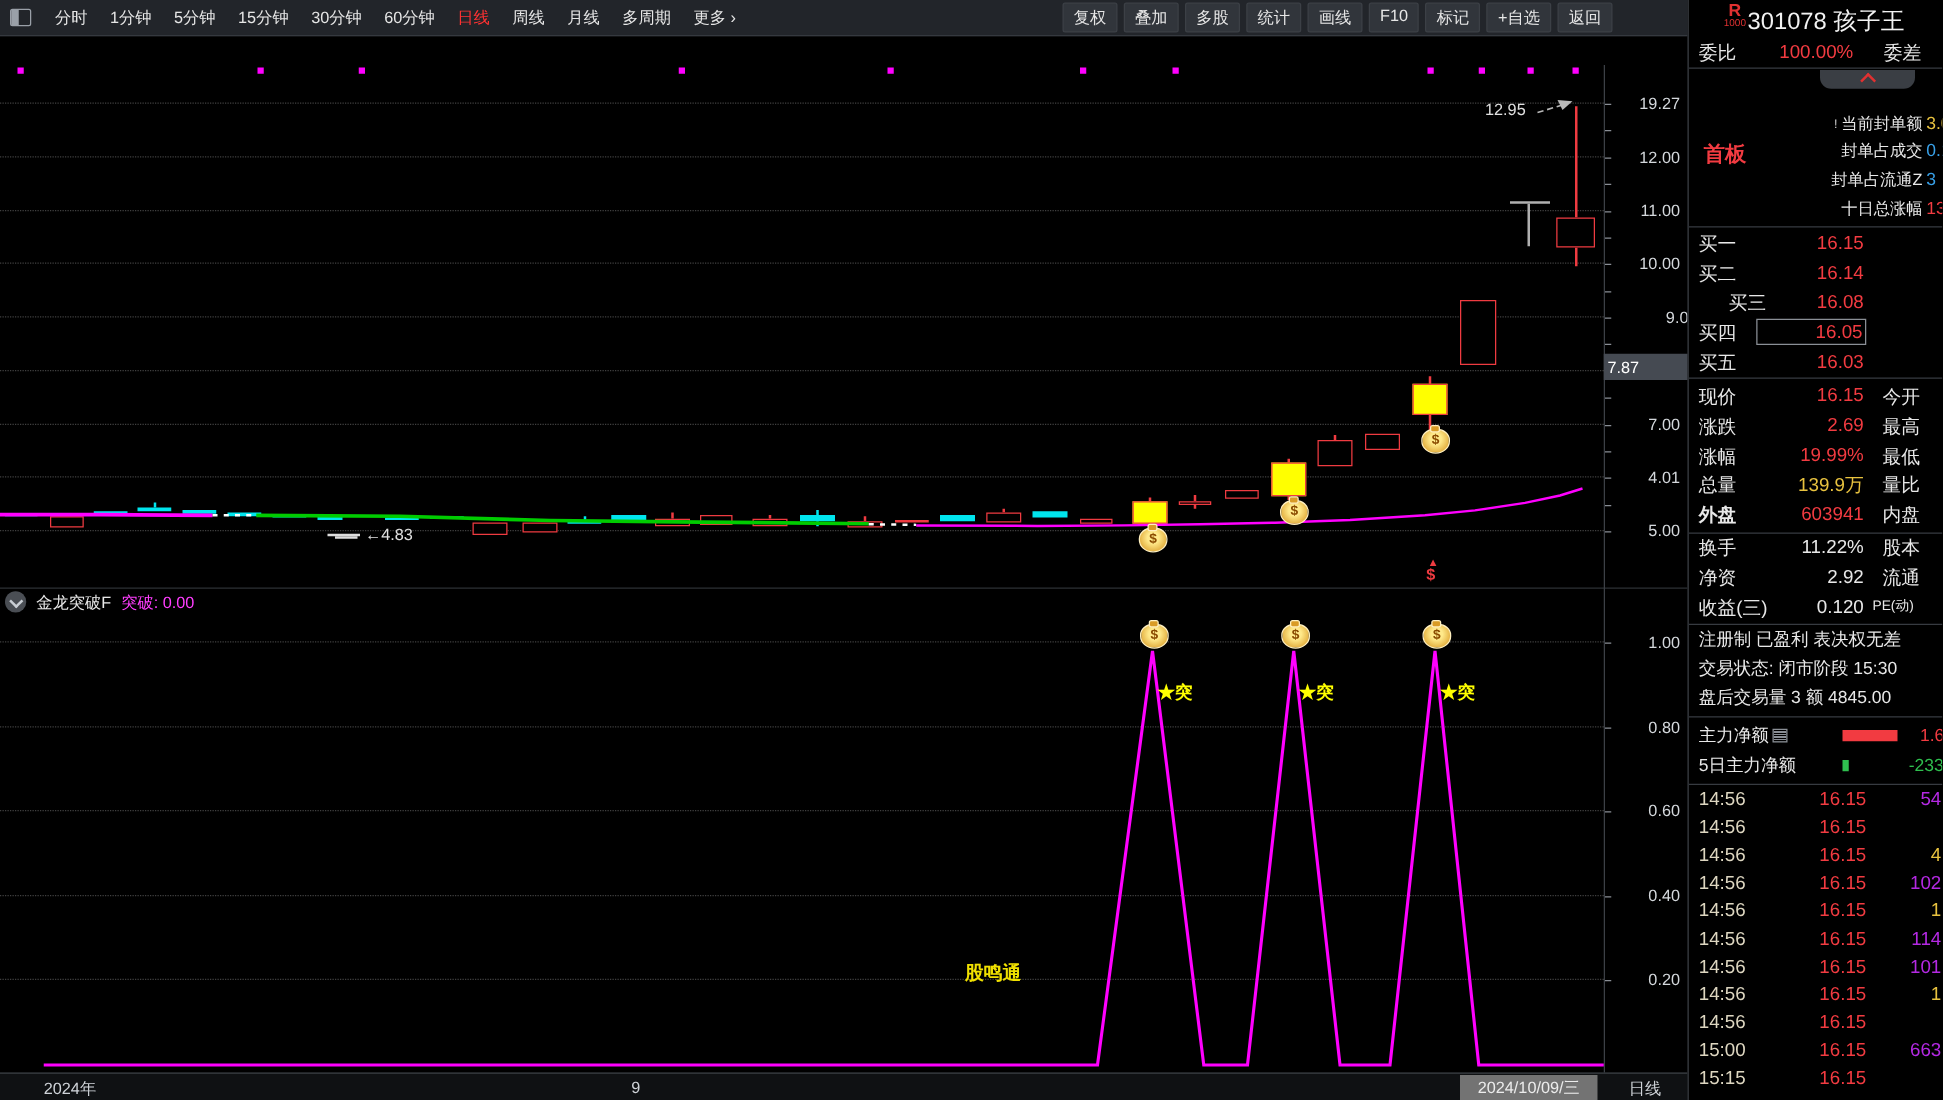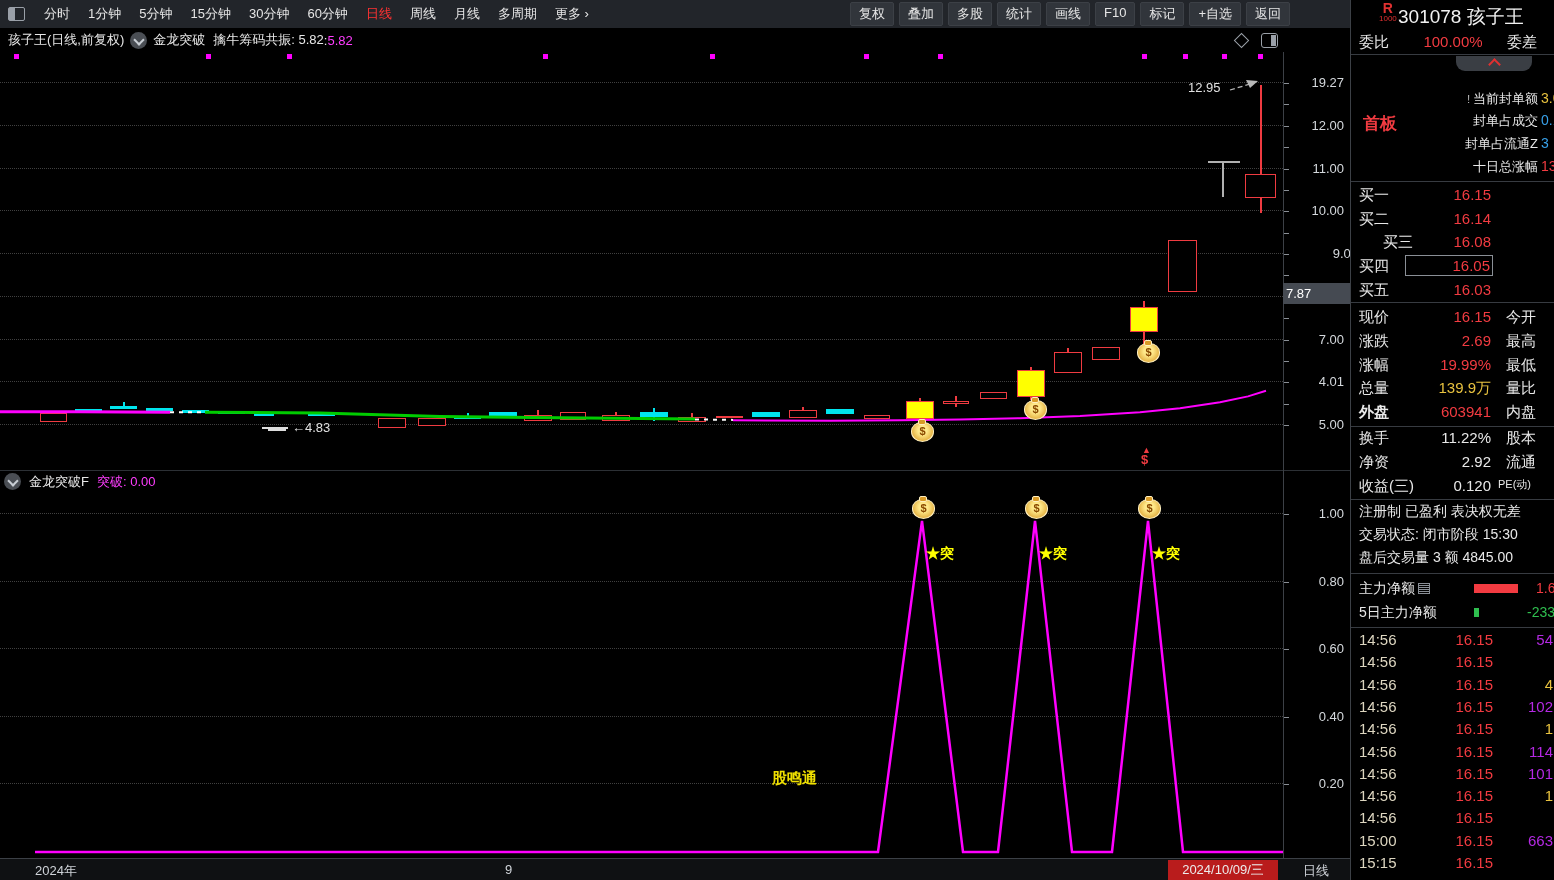--- a/index.html
+++ b/index.html
@@ -38,21 +38,21 @@
   .stars{position:absolute;color:#ffff00;font-size:14px;font-weight:bold;z-index:6;white-space:nowrap;}
   .wmark{position:absolute;color:#f0e000;font-size:15px;font-weight:bold;z-index:6;}
   .dotm{position:absolute;width:5px;height:5px;background:#ff00ff;}
   .anno{position:absolute;color:#e0e0e0;font-size:13px;z-index:6;white-space:nowrap;}
   
   .ind-header{position:absolute;left:0;top:470px;width:1350px;height:21px;display:flex;align-items:center;background:#000;border-top:1px solid #2c3035;}
   .ind-name{color:#e8e8e8;margin-left:2px;}
   .ind-val{color:#ff3dff;margin-left:8px;}
   
   .xaxis{position:absolute;left:0;top:858px;width:1350px;height:22px;background:#0f1113;border-top:1px solid #3c4046;color:#cfd3d8;}
-  .datebox{position:absolute;background:#b91c1c;color:#ececec;text-align:center;line-height:20px;}
+  .datebox{position:absolute;background:#737373;color:#ececec;text-align:center;line-height:20px;}
   
   .vline{position:absolute;width:1px;background:#3c4046;}
   
   .rpanel{position:absolute;left:1350px;top:0;width:204px;height:880px;background:#000;overflow:hidden;border-left:1px solid #3c4046;}
   .rp-abs{position:absolute;white-space:nowrap;}
   .sep{position:absolute;left:0;width:204px;height:1px;background:#373b41;}
   .rlogo{position:absolute;left:28px;top:3px;color:#e03131;text-align:center;line-height:11px;}
   .rlogo b{font-size:14px;}
   .rlogo span{display:block;font-size:8px;margin-top:-1px;}
   .codename{position:absolute;left:47px;top:4px;font-size:19px;color:#f2f2f2;}
@@ -93,36 +93,20 @@
       <span class="tb-btn">多股</span>
       <span class="tb-btn">统计</span>
       <span class="tb-btn">画线</span>
       <span class="tb-btn">F10</span>
       <span class="tb-btn">标记</span>
       <span class="tb-btn">+自选</span>
       <span class="tb-btn">返回</span>
     </div>
   </div>
 
-  <div class="chart-header">
-    <span class="hdr-title">孩子王(日线,前复权)</span>
-    <span class="circ">
-        <i></i>
-      </span>
-    <span>金龙突破</span>
-    <span style="margin-left:8px;">擒牛筹码共振: 5.82</span>
-    <span> : </span>
-    <span class="hdr-mag">5.82</span>
-    <div class="hdr-icons">
-      <span class="diamond"></span>
-      <span class="winicon2">
-          <i></i>
-        </span>
-    </div>
-  </div>
 
   <div class="ind-header">
     <span class="circ" style="margin-left:4px;">
         <i></i>
       </span>
     <span class="ind-name">金龙突破F</span>
     <span class="ind-val">突破: 0.00</span>
   </div>
 
   <div class="xaxis">

